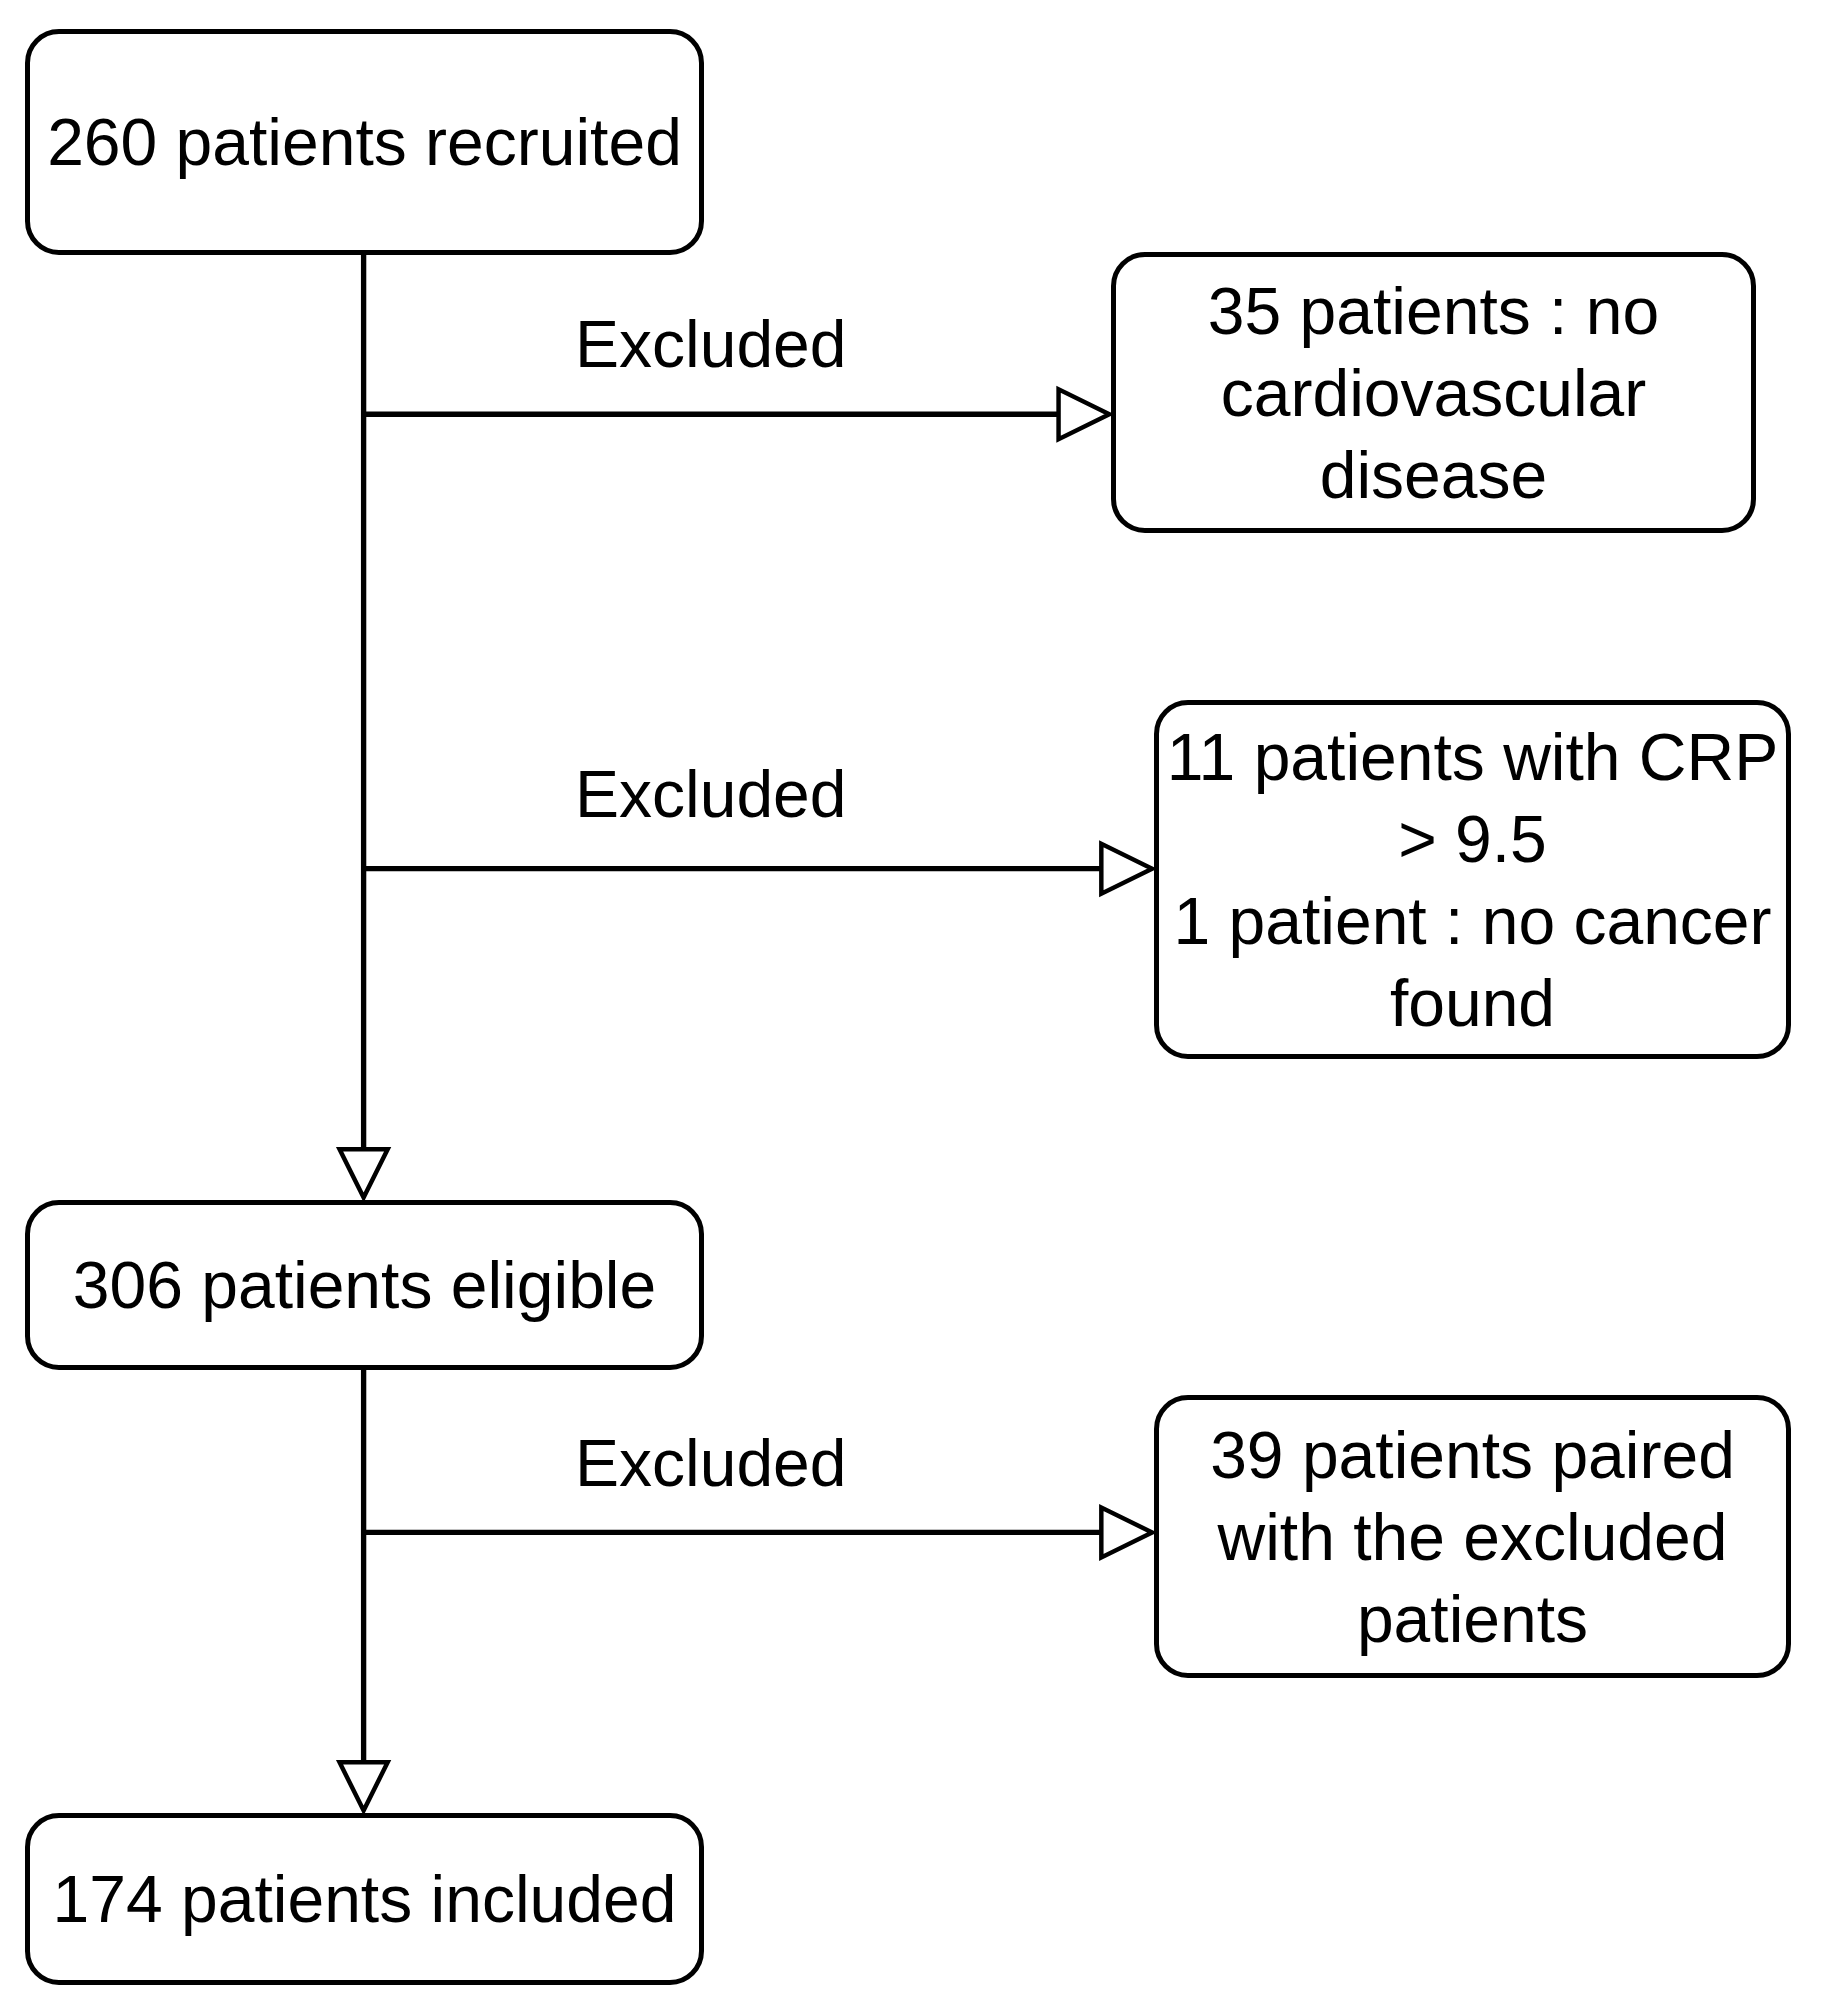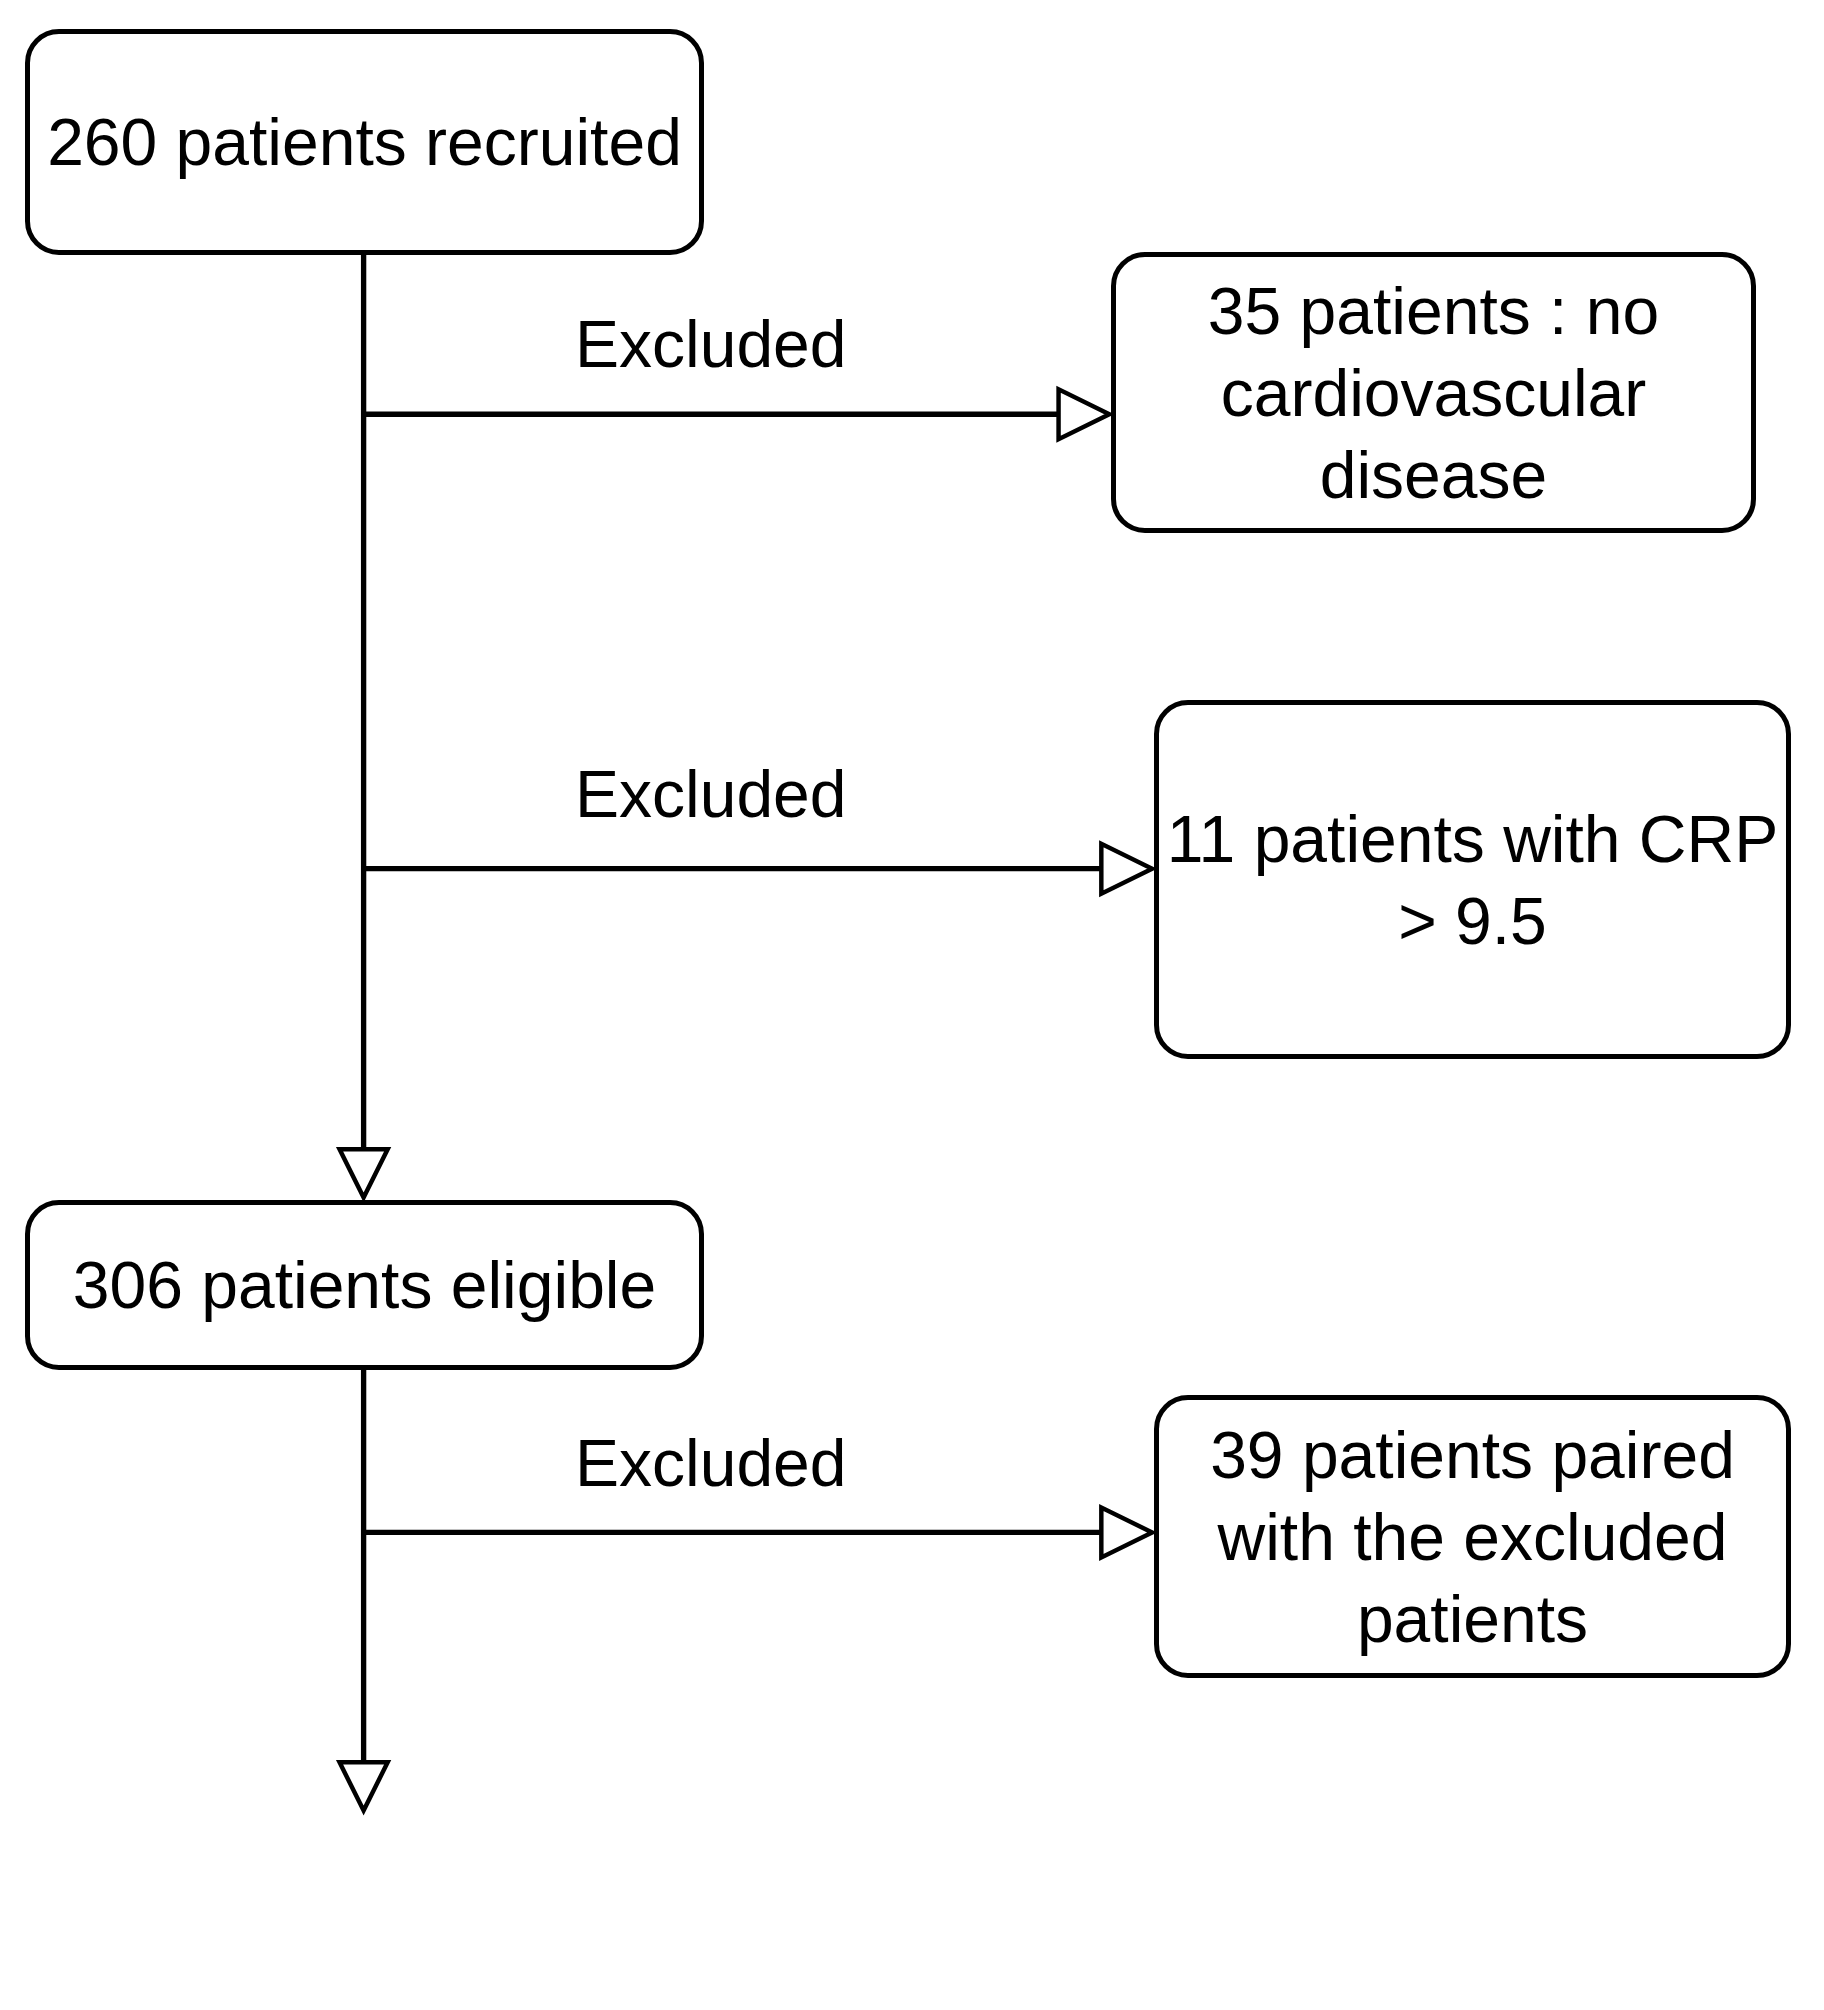--- a/index.html
+++ b/index.html
@@ -99,27 +99,31 @@
   <div class="edge-label edge-label-1">Excluded</div>
 
   <div class="node node-excl-1">
     <div>35 patients : no cardiovascular disease</div>
   </div>
 
   <div class="edge-label edge-label-2">Excluded</div>
 
   <div class="node node-excl-2">
     <div>11 patients with CRP &gt; 9.5</div>
+    <div>1 patient : no cancer found</div>
   </div>
 
   <div class="node node-eligible">
     <div>306 patients eligible</div>
   </div>
 
   <div class="edge-label edge-label-3">Excluded</div>
 
   <div class="node node-excl-3">
     <div>39 patients paired with the excluded patients</div>
   </div>
 
+  <div class="node node-included">
+    <div>174 patients included</div>
+  </div>
 
 </div>
 
 
 </body></html>

